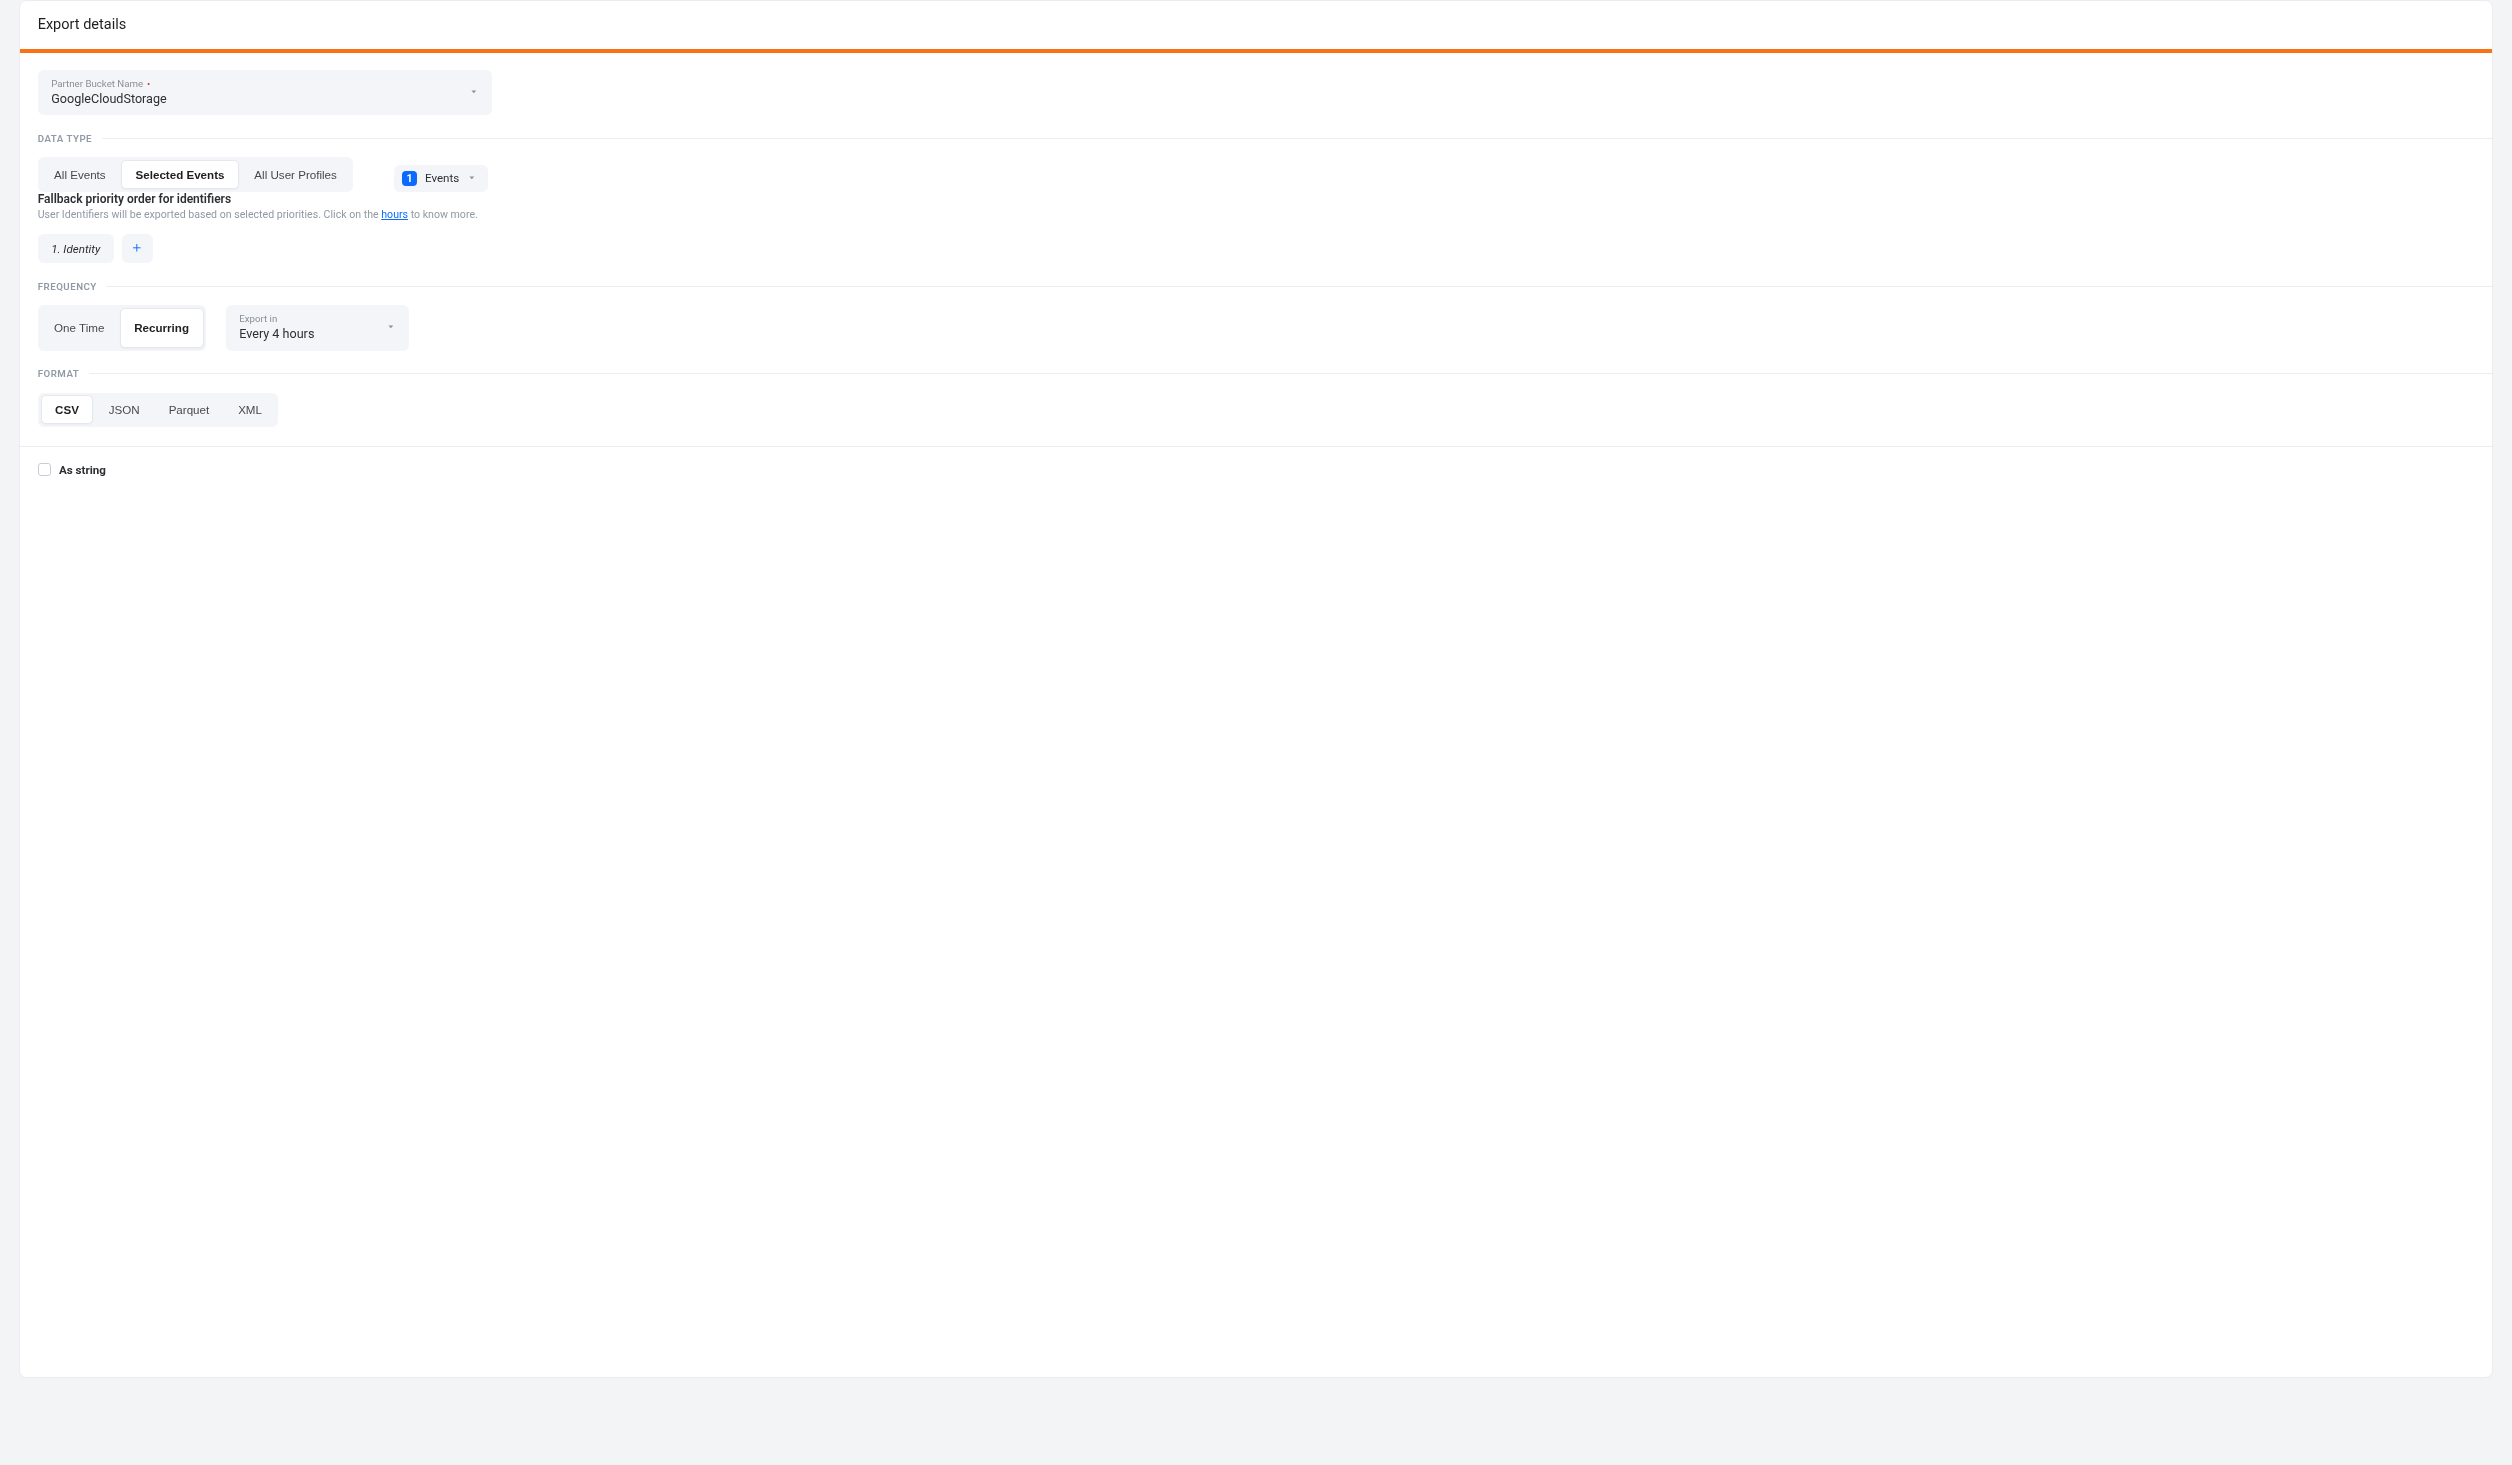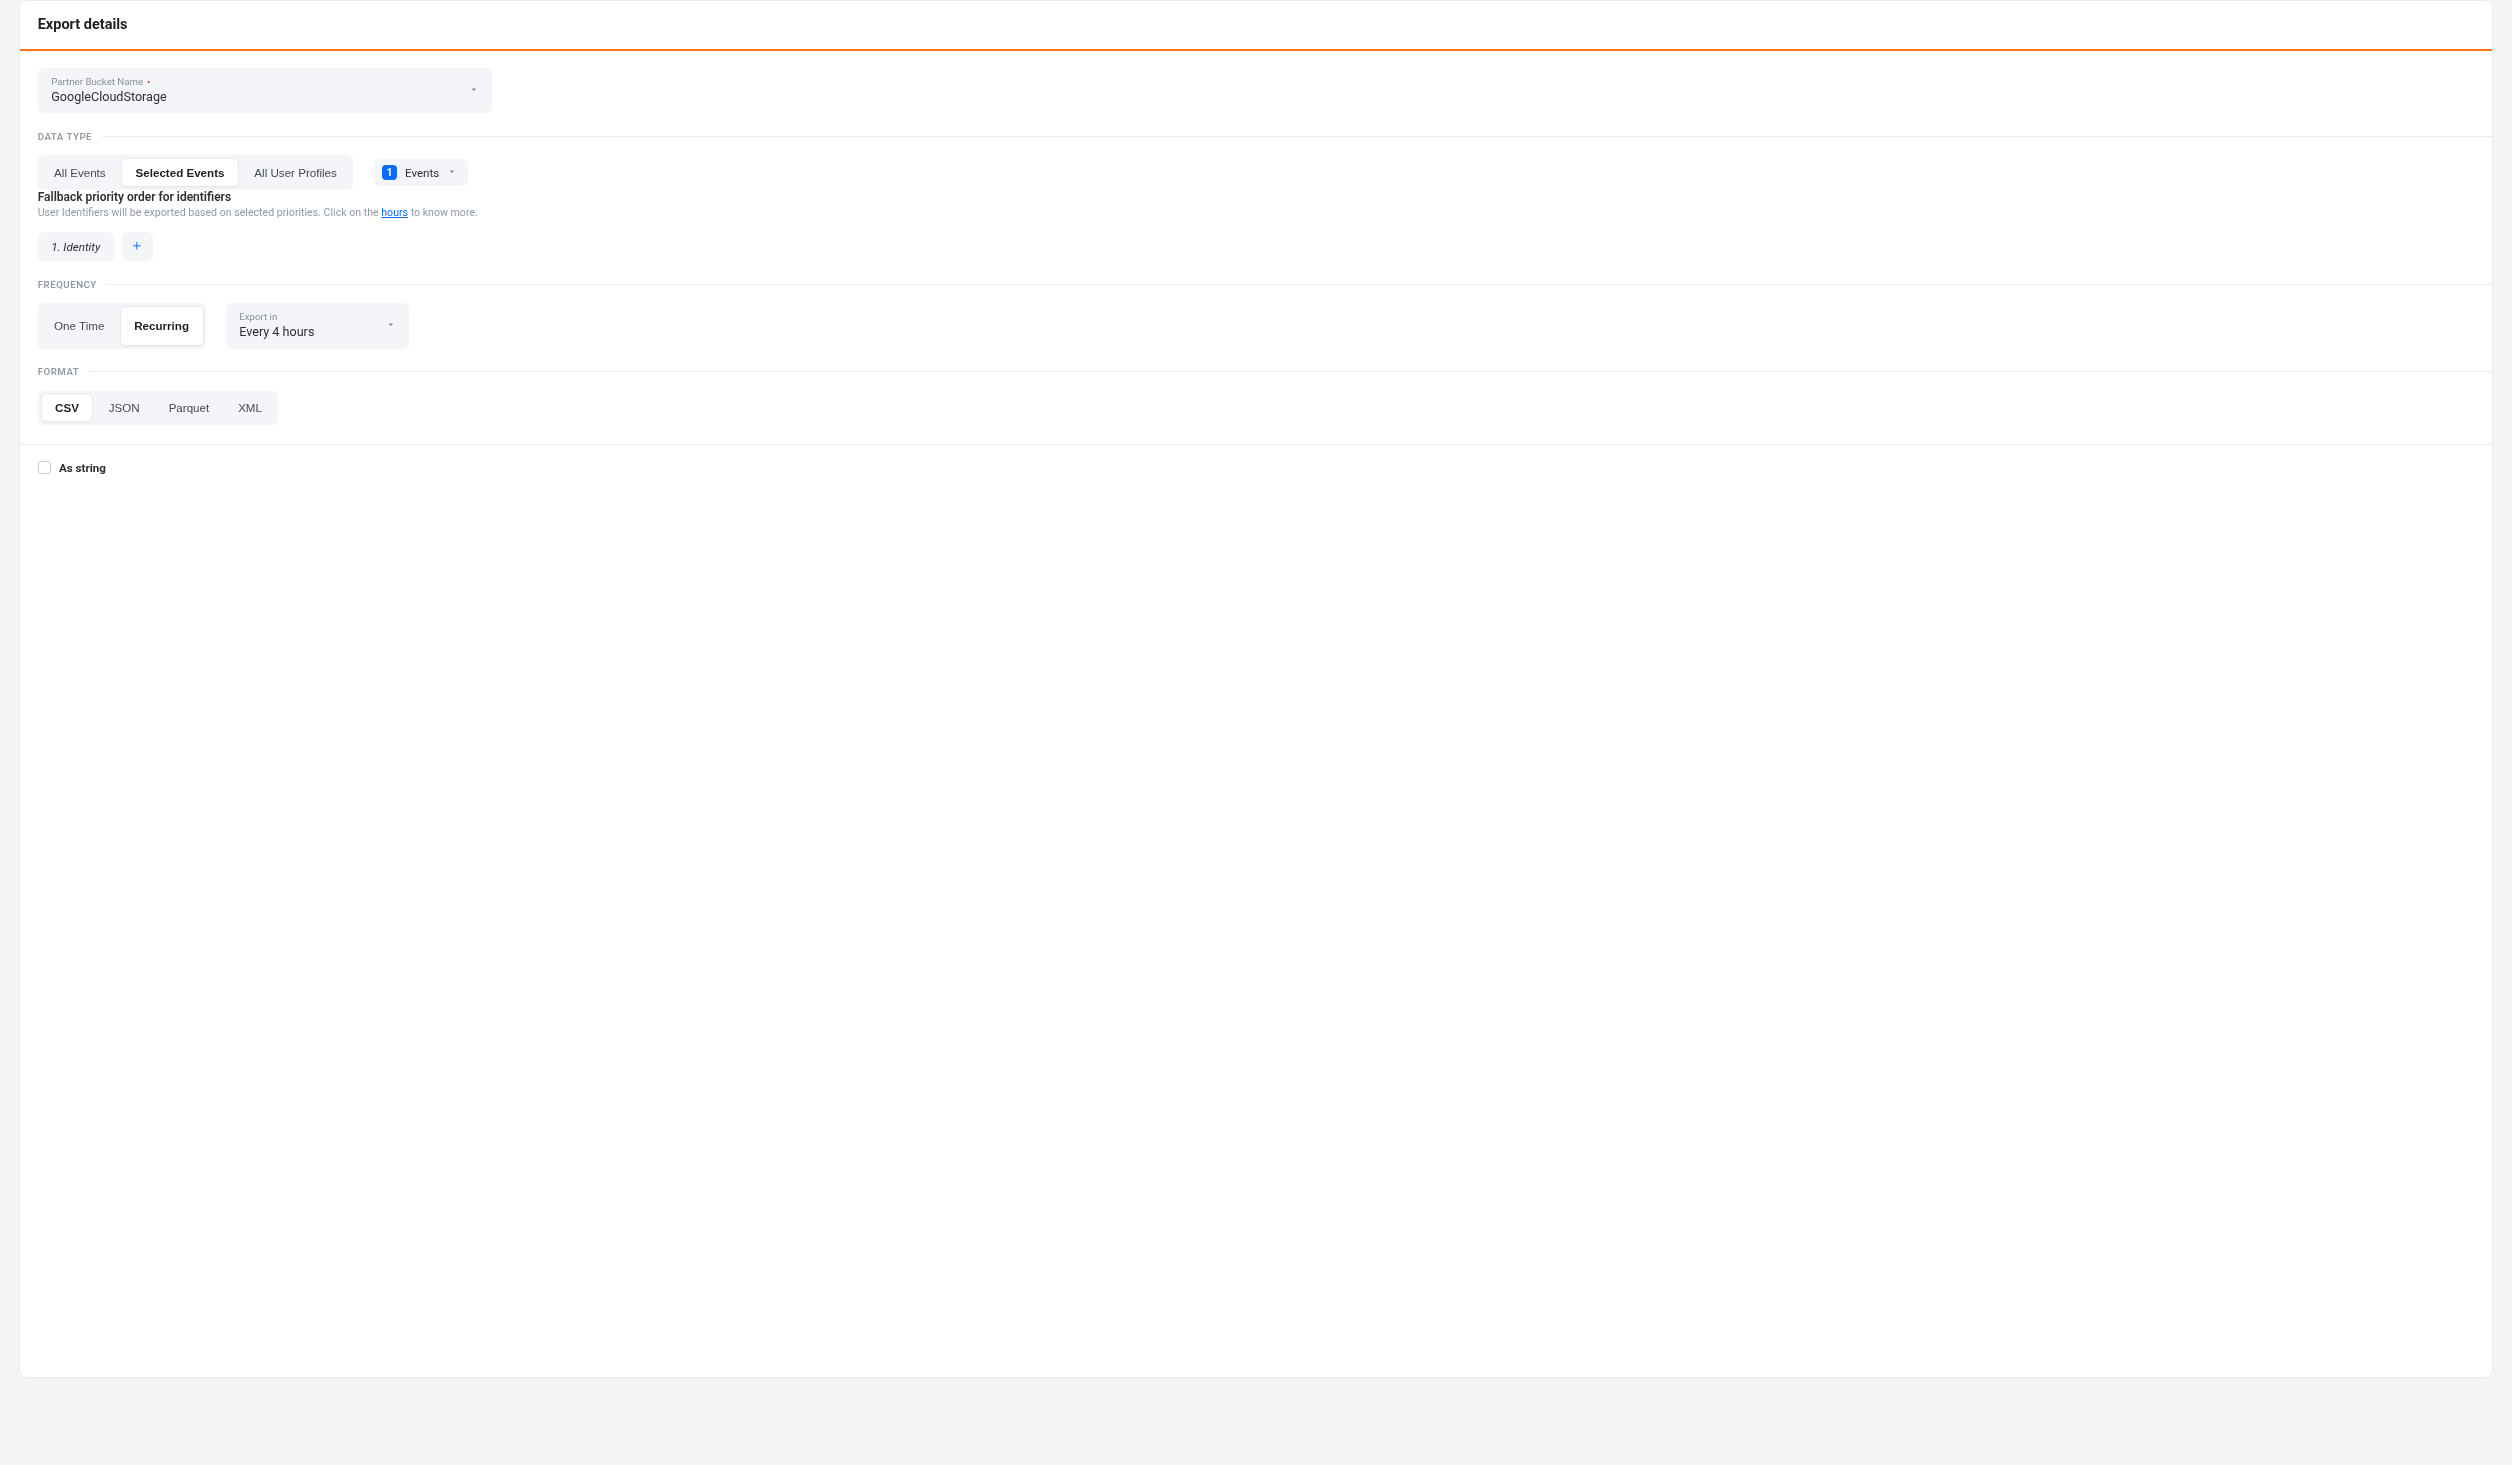--- a/index.html
+++ b/index.html
@@ -57,23 +57,23 @@
   }
   .card {
     background: #fff;
     border: 1px solid #ececf0;
     border-radius: 7.7px;
     margin: 0 19.3px 19.3px 19.3px;
     min-height: calc(100vh - 87px);
   }
   .card-header {
     padding: 15.4px 17.4px;
-    border-bottom: 2px solid #f97316;
+    border-bottom: 4px solid #f97316;
     font-size: 14.5px;
-    font-weight: 700;
+    font-weight: 400;
   }
   .card-body {
     padding: 17.4px 0 17.4px 0;
   }
   .section-indent { padding-left: 17.4px; padding-right: 17.4px; }
 
   
   .select-field {
     background: #f3f5f8;
     border-radius: 5.8px;
@@ -258,21 +258,21 @@
               </svg>
           </span>
         </div>
       </div>
 
       <div class="labeled-divider">
         <span class="ld-label">DATA TYPE</span>
         <span class="ld-line"></span>
       </div>
 
-      <div class="section-indent" style="display:flex;align-items:center;">
+      <div class="section-indent" style="display:flex;align-items:flex-end;gap:20px;">
         <div class="seg-group">
           <button class="seg-item">All Events</button>
           <button class="seg-item active">Selected Events</button>
           <button class="seg-item">All User Profiles</button>
         </div>
         <div class="events-chip">
           <span class="count-badge">1</span>
           <span class="chip-label">Events</span>
           <span class="chev-down">
             <svg width="9.7" height="9.7" viewBox="0 0 20 20">

